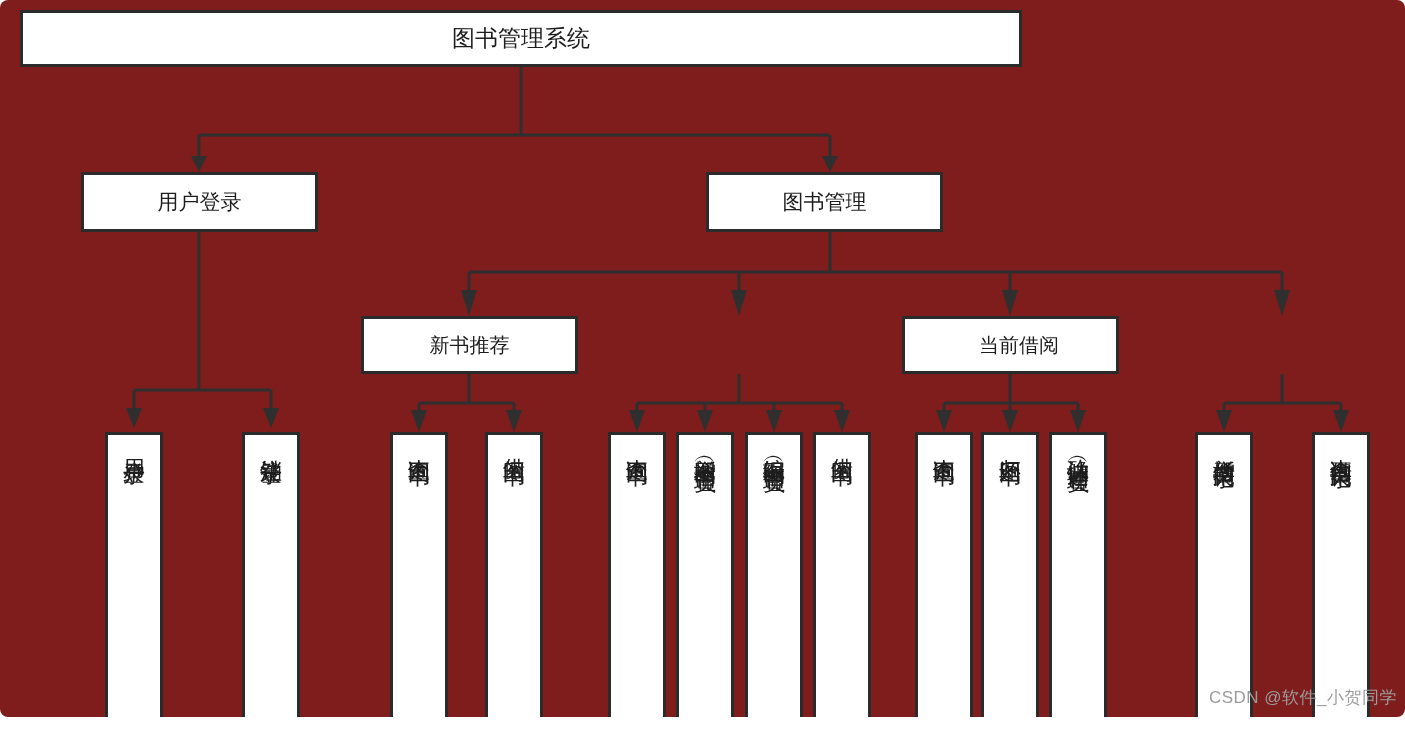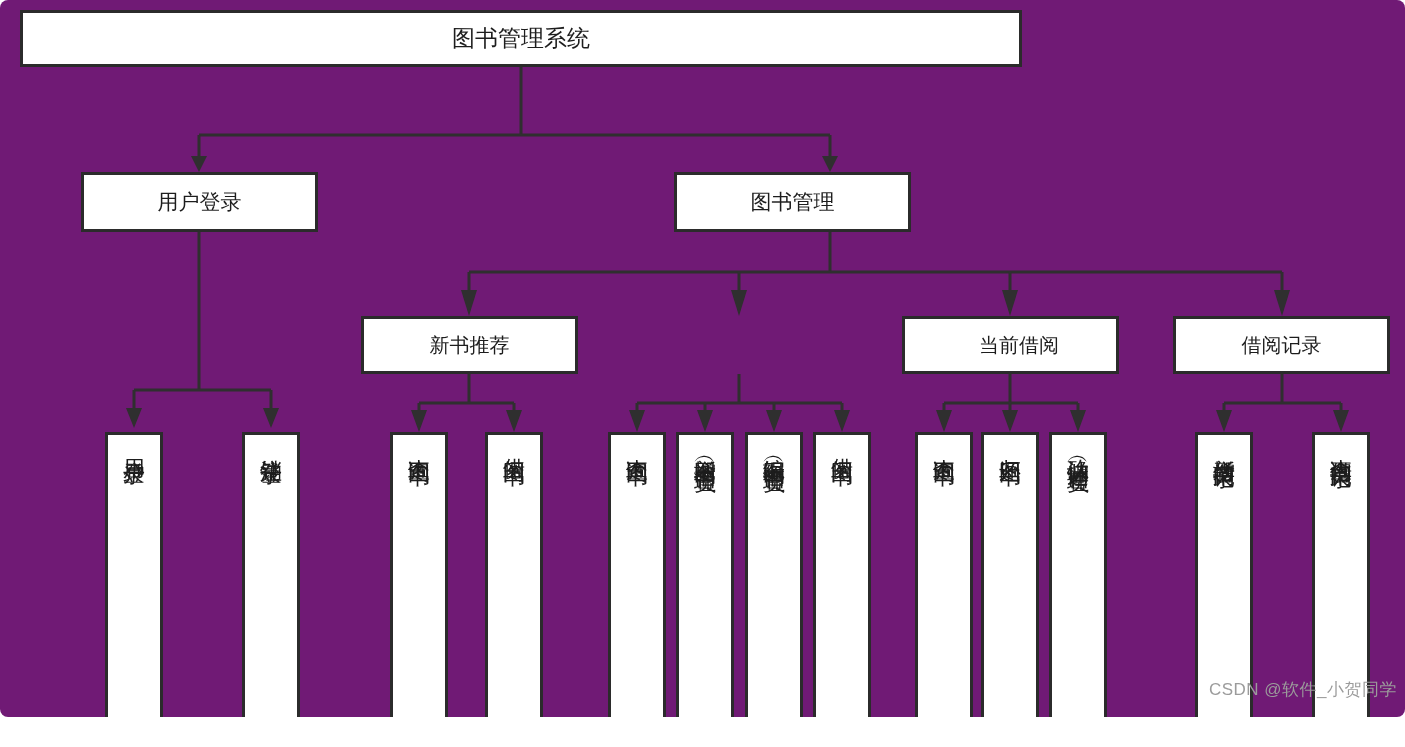--- a/index.html
+++ b/index.html
@@ -8,21 +8,21 @@
     padding: 0;
     background: #ffffff;
   }
   body {
     font-family: "Liberation Sans", "DejaVu Sans", sans-serif;
   }
   #canvas {
     position: relative;
     width: 1405px;
     height: 717px;
-    background: #701a75;
+    background: #7f1d1d;
     overflow: hidden;
     border-radius: 8px;
   }
   
   #wires {
     position: absolute;
     left: 0;
     top: 0;
     width: 1405px;
     height: 747px;
@@ -69,21 +69,21 @@
     writing-mode: vertical-rl;
     text-orientation: upright;
     letter-spacing: 2px;
     line-height: 1;
     white-space: nowrap;
   }
   
   #watermark {
     position: absolute;
     right: 8px;
-    bottom: 16px;
+    bottom: 8px;
     font-size: 17px;
     color: #9b9b9b;
     letter-spacing: 0.5px;
     white-space: nowrap;
     pointer-events: none;
   }
 </style>
 </head>
 <body>
 
@@ -151,33 +151,30 @@
     <polygon points="1333,410 1349,410 1341,432"></polygon>
   </svg>
 
   <div class="node root" style="left:20px; top:10px; width:1002px; height:57px;">
     <span>图书管理系统</span>
   </div>
 
   <div class="node tier2" style="left:81px; top:172px; width:237px; height:60px;">
     <span>用户登录</span>
   </div>
-  <div class="node tier2" style="left:674px; top:172px; width:237px; height:60px;">
+  <div class="node tier2" style="left:706px; top:172px; width:237px; height:60px;">
     <span>图书管理</span>
   </div>
 
   <div class="node tier3" style="left:361px; top:316px; width:217px; height:58px;">
     <span>新书推荐</span>
   </div>
   <div class="node tier3" style="left:902px; top:316px; width:217px; height:58px;padding-left:17px;">
     <span>当前借阅</span>
   </div>
-  <div class="node tier3" style="left:1173px; top:316px; width:217px; height:58px;">
-    <span>借阅记录</span>
-  </div>
 
   <div class="node leaf" style="left:105px; top:432px; width:58px; height:301px;">
     <span class="vtext">用户登录</span>
   </div>
   <div class="node leaf" style="left:242px; top:432px; width:58px; height:301px;">
     <span class="vtext">注销登录</span>
   </div>
 
   <div class="node leaf" style="left:390px; top:432px; width:58px; height:301px;">
     <span class="vtext">查询图书</span>

